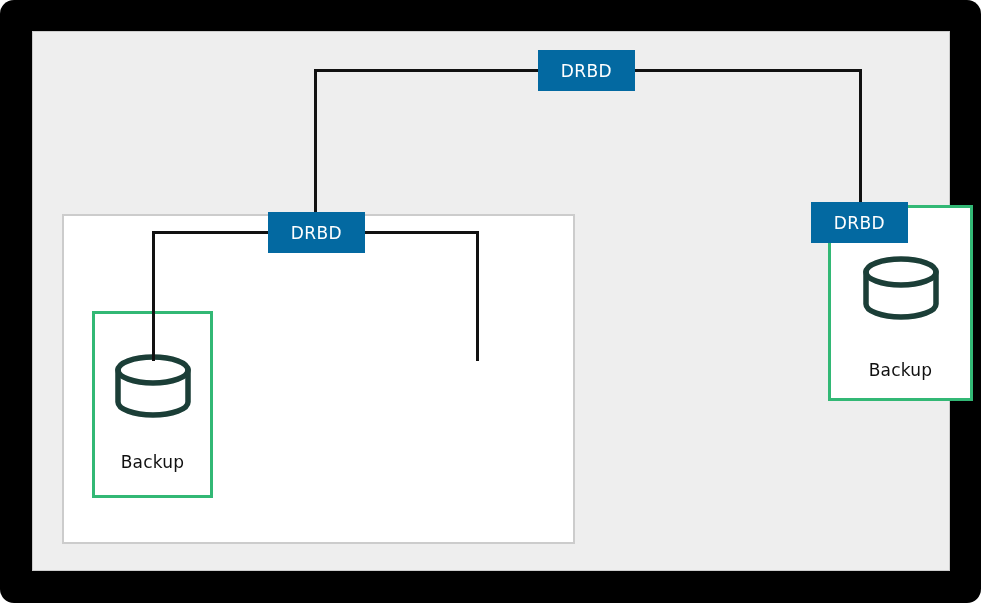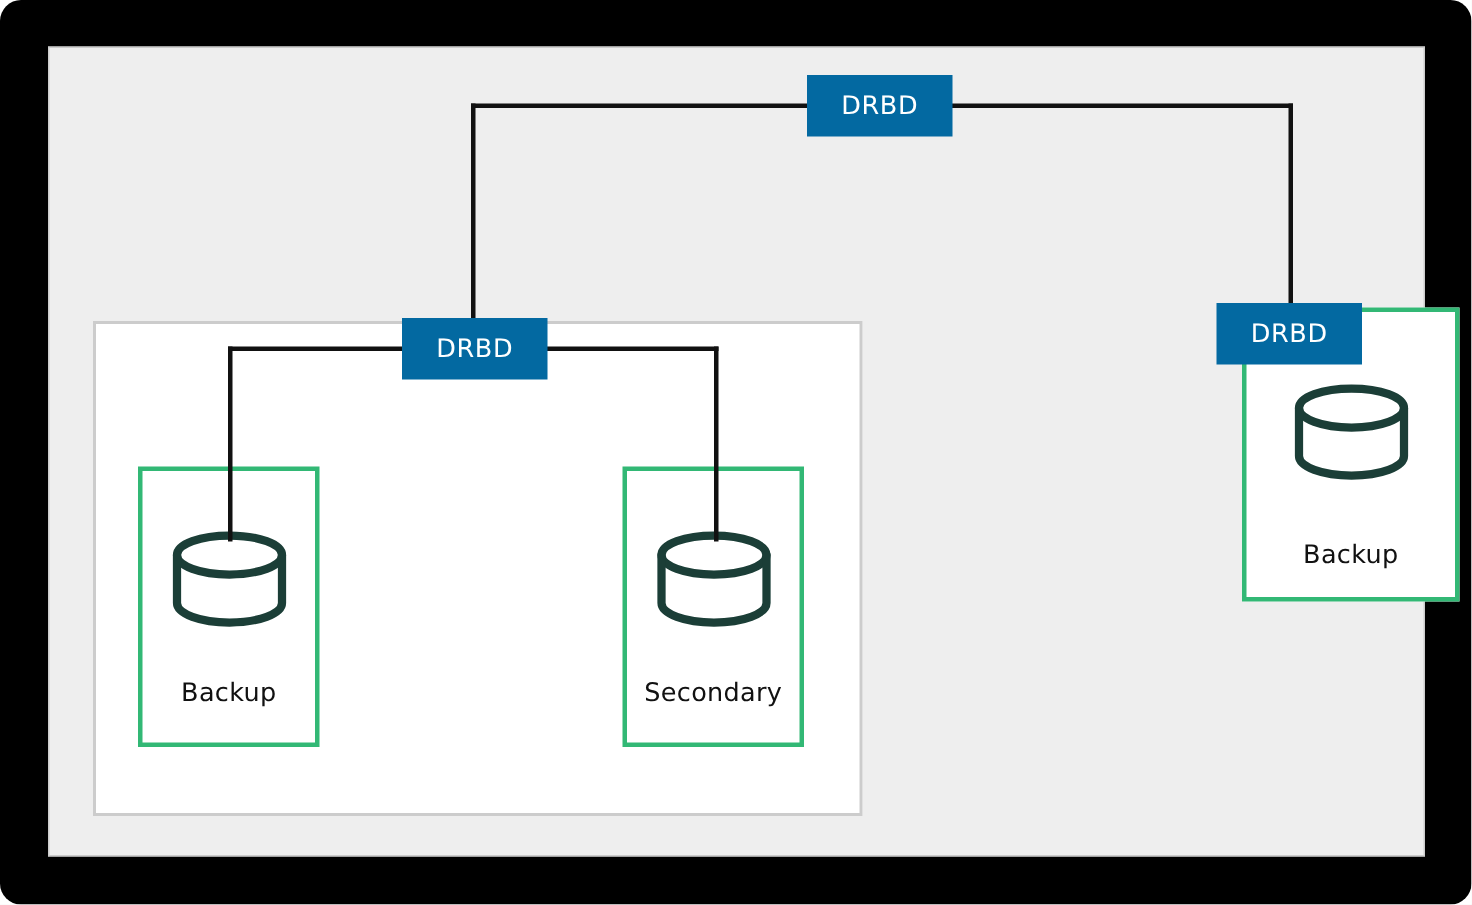--- a/index.html
+++ b/index.html
@@ -137,29 +137,20 @@
   <div class="node-card node-primary">
     <span class="db-icon">
       <svg width="78" height="68" viewBox="0 0 78 68" xmlns="http://www.w3.org/2000/svg">
         <ellipse cx="39" cy="16" rx="35" ry="13" fill="none" stroke="#1b3e37" stroke-width="5.5"></ellipse>
         <path d="M4 16 V 48 A 35 13 0 0 0 74 48 V 16" fill="none" stroke="#1b3e37" stroke-width="5.5" stroke-linecap="round"></path>
       </svg>
     </span>
     <div class="node-label">Backup</div>
   </div>
 
-  <div class="node-card node-secondary">
-    <span class="db-icon">
-      <svg width="78" height="68" viewBox="0 0 78 68" xmlns="http://www.w3.org/2000/svg">
-        <ellipse cx="39" cy="16" rx="35" ry="13" fill="none" stroke="#1b3e37" stroke-width="5.5"></ellipse>
-        <path d="M4 16 V 48 A 35 13 0 0 0 74 48 V 16" fill="none" stroke="#1b3e37" stroke-width="5.5" stroke-linecap="round"></path>
-      </svg>
-    </span>
-    <div class="node-label">Secondary</div>
-  </div>
 
   <div class="node-card node-backup">
     <span class="db-icon">
       <svg width="78" height="68" viewBox="0 0 78 68" xmlns="http://www.w3.org/2000/svg">
         <ellipse cx="39" cy="16" rx="35" ry="13" fill="none" stroke="#1b3e37" stroke-width="5.5"></ellipse>
         <path d="M4 16 V 48 A 35 13 0 0 0 74 48 V 16" fill="none" stroke="#1b3e37" stroke-width="5.5" stroke-linecap="round"></path>
       </svg>
     </span>
     <div class="node-label">Backup</div>
   </div>

